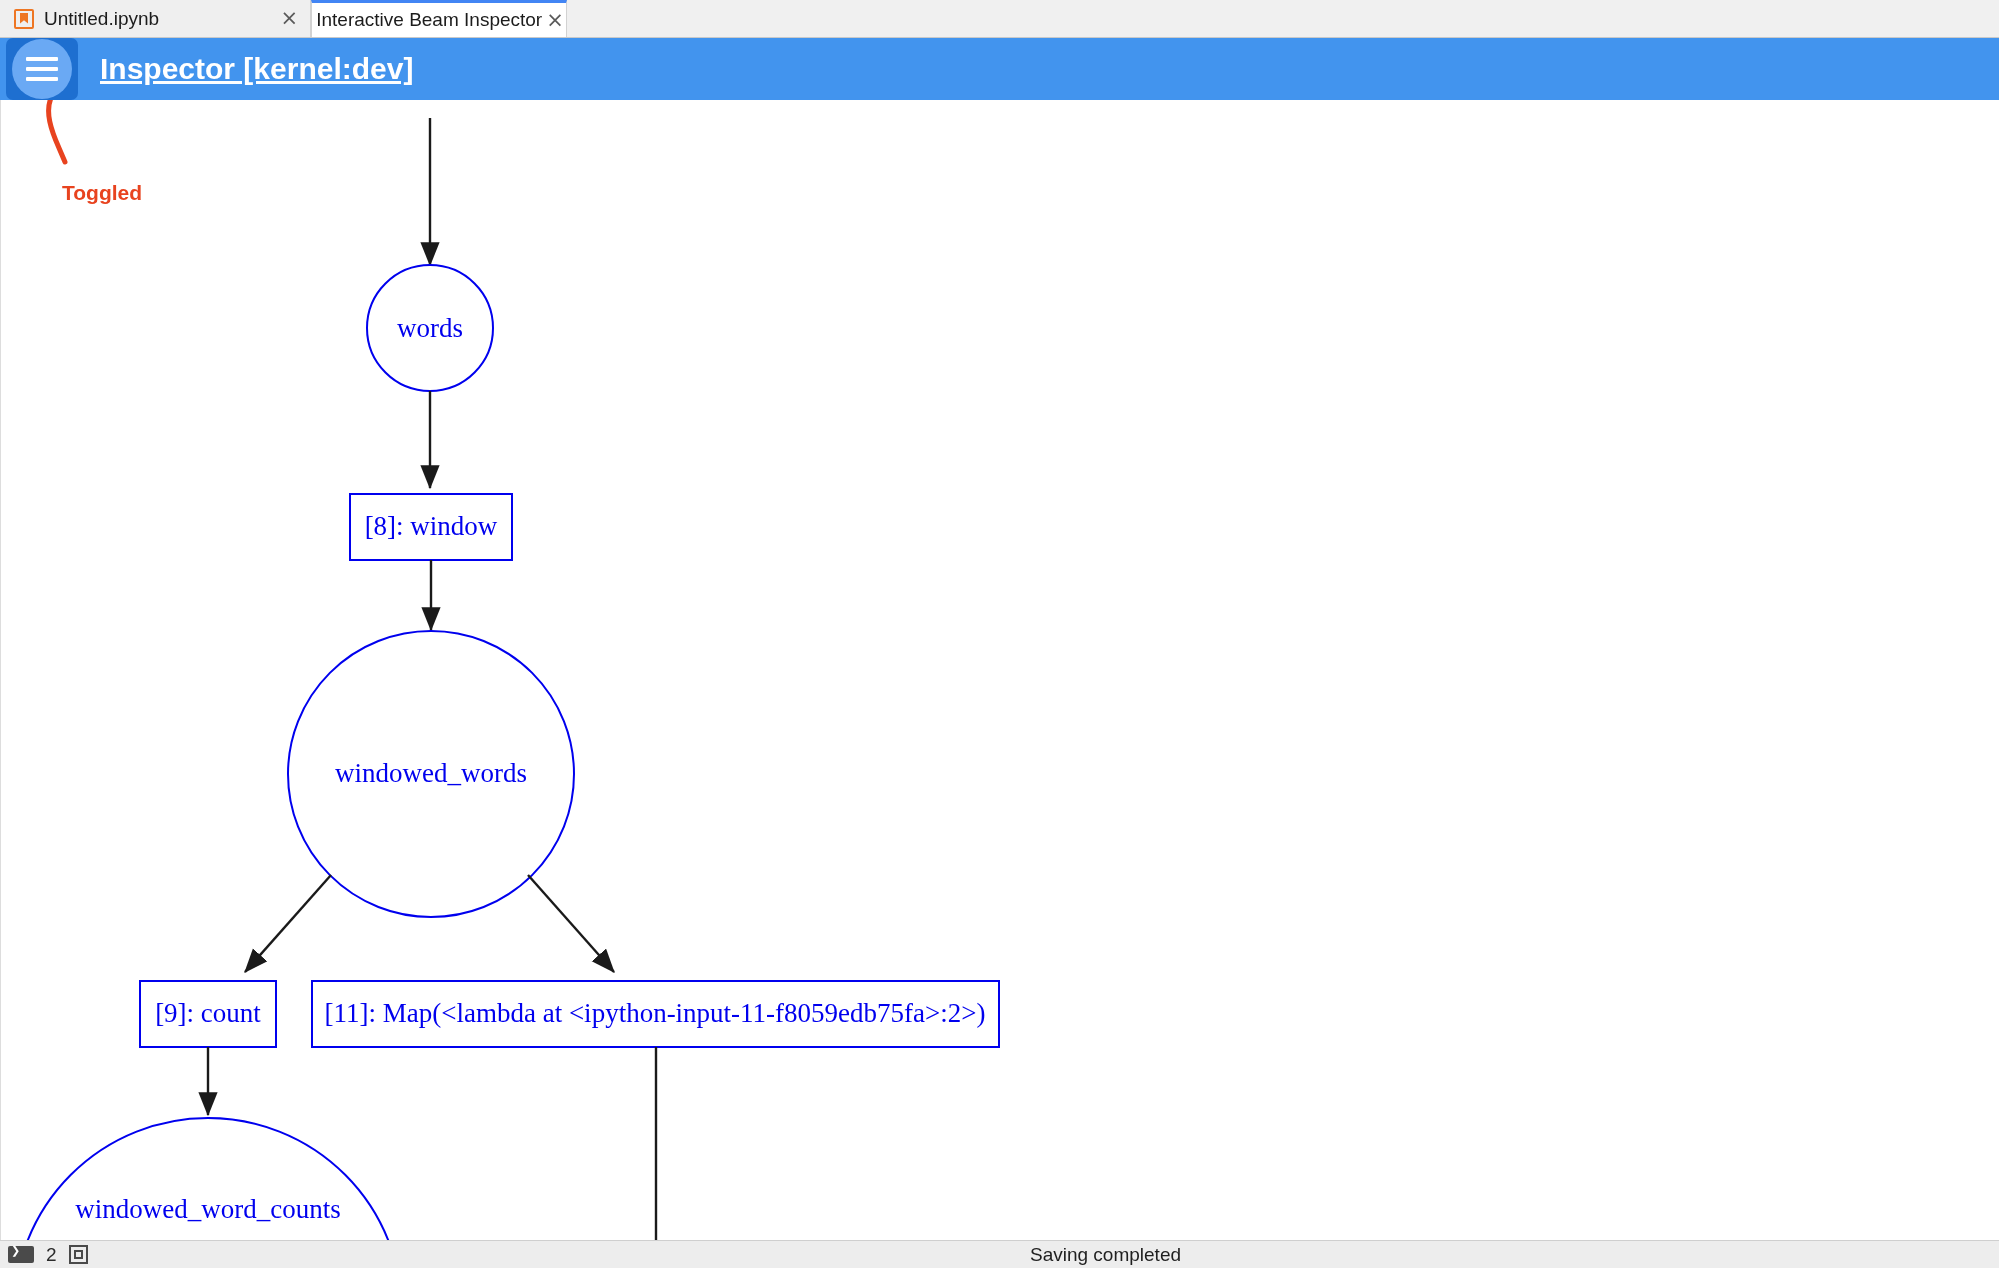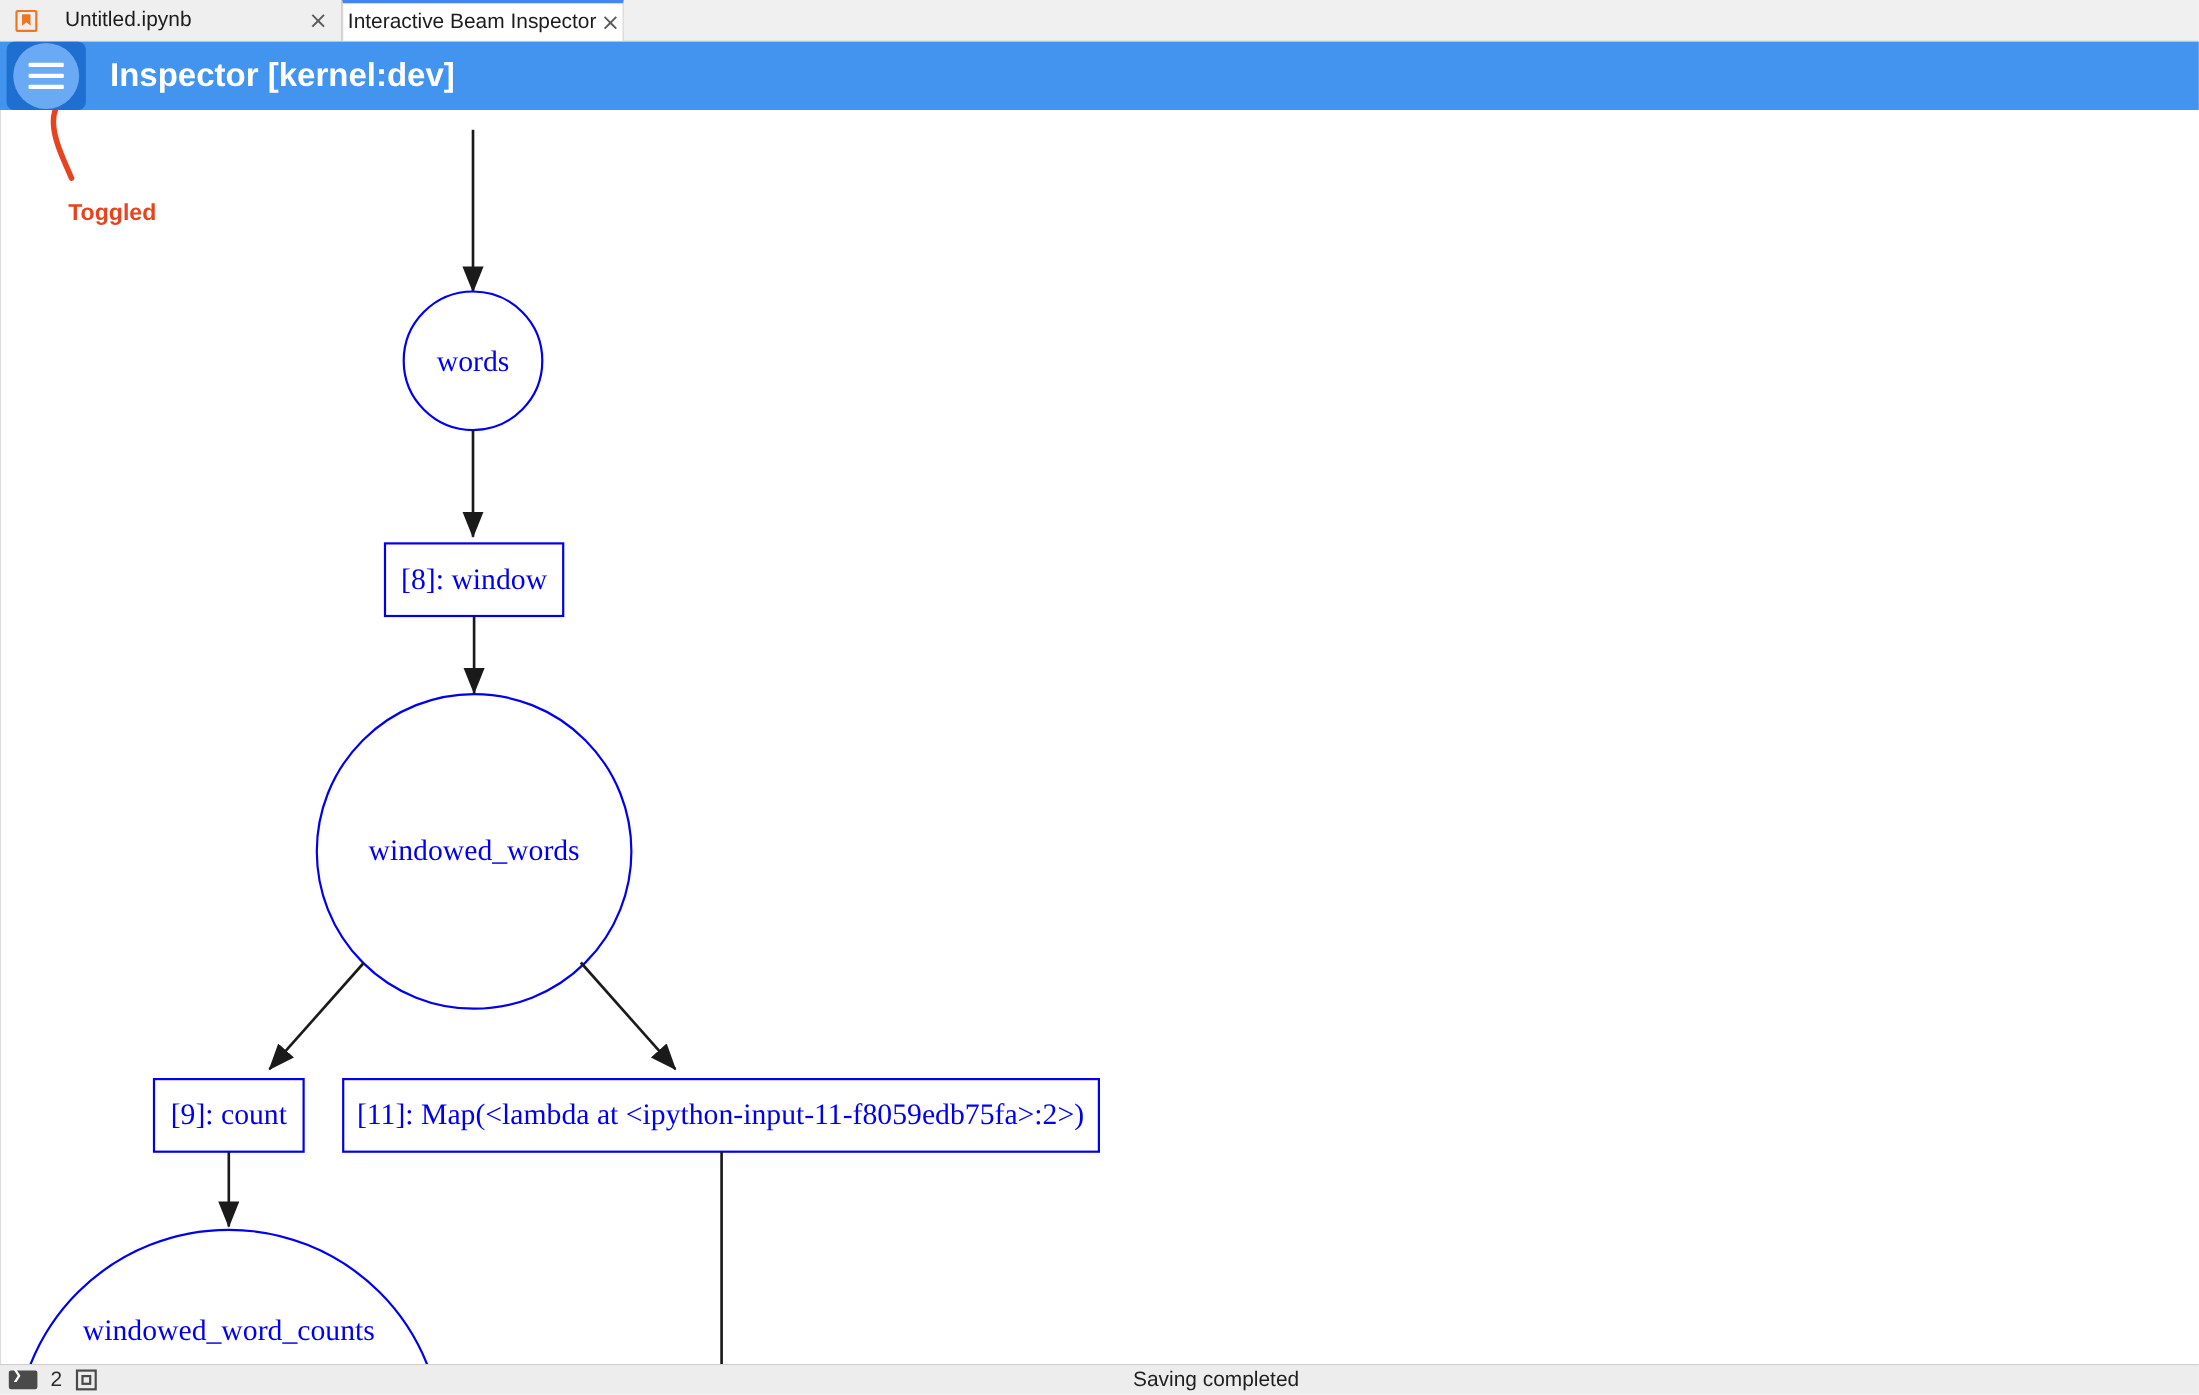--- a/index.html
+++ b/index.html
@@ -25,21 +25,21 @@
     border-bottom: 1px solid #c9c9c9;
     box-sizing: border-box;
     display: flex;
     align-items: flex-end;
   }
   .tab {
     height: 37px;
     box-sizing: border-box;
     display: flex;
     align-items: center;
-    gap: 25px;
+    gap: 10px;
     padding: 0 12px 0 14px;
     font-size: 19px;
     color: #1c1c1c;
     background: #eeeeee;
     border-right: 1px solid #d2d2d2;
     position: relative;
   }
   .tab.inactive {
     background: #efefef;
     width: 311px;
@@ -116,20 +116,21 @@
     height: 4px;
     background: #ffffff;
     border-radius: 1px;
   }
   #header-title {
     color: #ffffff;
     font-size: 30px;
     font-weight: bold;
     margin-left: 22px;
     white-space: nowrap;
+    text-decoration: underline;
   }
 
   
   #canvas {
     position: absolute;
     top: 100px; left: 0;
     width: 1999px;
     height: 1140px;
     background: #ffffff;
     overflow: hidden;

